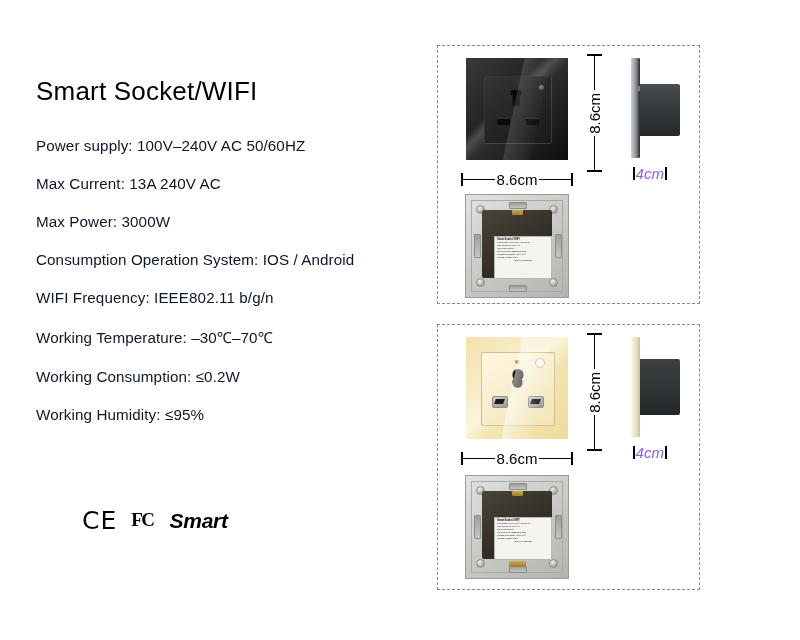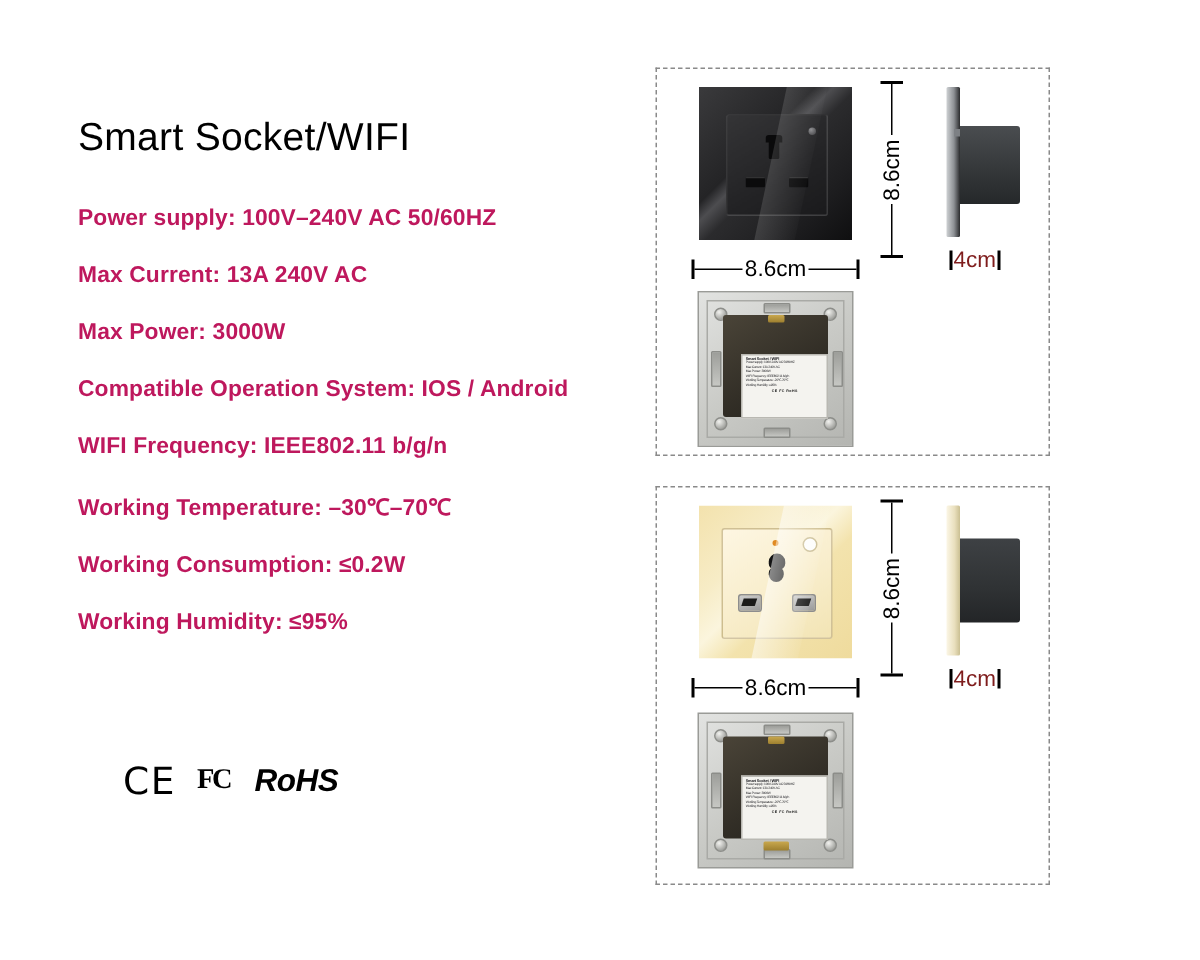--- a/index.html
+++ b/index.html
@@ -12,36 +12,36 @@
     height: 640px;
     position: relative;
     overflow: hidden;
     font-family: "Liberation Sans", sans-serif;
     color: #1a1a1a;
   }
 
   
   #spec-column {
     position: absolute;
-    left: 52px;
+    left: 36px;
     top: 76px;
     width: 400px;
   }
   #product-title {
     font-size: 26px;
     font-weight: 400;
     letter-spacing: 0.2px;
     color: #000;
     margin: 0 0 30px 0;
     white-space: nowrap;
   }
   .spec-line {
     font-size: 15.2px;
-    font-weight: 700;
-    color: #be185d;
+    font-weight: 400;
+    color: #0f172a;
     margin-bottom: 21px;
     white-space: nowrap;
     letter-spacing: 0.1px;
   }
 
   
   #cert-row {
     position: absolute;
     left: 82px;
     top: 506px;
@@ -263,21 +263,22 @@
   .dim-depth .cap {
     width: 1.6px;
     height: 13px;
     background: #000;
     flex: none;
   }
   .dim-depth .txt {
     font-size: 15px;
     padding: 0 1px;
     white-space: nowrap;
-    color: #7f1d1d;
+    color: #8b5cf6;
+    font-style: italic;
   }
 
   
   .dim-height {
     position: absolute;
     display: flex;
     flex-direction: column;
     align-items: center;
     height: 118px;
   }
@@ -418,34 +419,34 @@
 </style>
 </head>
 <body>
 
 <div id="spec-column">
   <h1 id="product-title">Smart Socket/WIFI</h1>
 
   <div class="spec-line">Power supply: 100V–240V AC 50/60HZ</div>
   <div class="spec-line">Max Current: 13A 240V AC</div>
   <div class="spec-line">Max Power: 3000W</div>
-  <div class="spec-line">Compatible Operation System: IOS / Android</div>
+  <div class="spec-line">Consumption Operation System: IOS / Android</div>
   <div class="spec-line">WIFI Frequency: IEEE802.11 b/g/n</div>
   <div class="spec-line">Working Temperature: –30℃–70℃</div>
   <div class="spec-line">Working Consumption: ≤0.2W</div>
   <div class="spec-line">Working Humidity: ≤95%</div>
 </div>
 
 <div id="cert-row">
   <span class="ce-mark">
     <span>C</span>
       <span>E</span>
   </span>
   <span class="fcc-mark">FC</span>
-  <span class="rohs-mark">RoHS</span>
+  <span class="rohs-mark">Smart</span>
 </div>
 
 <div class="variant-panel" id="panel-black">
   <div class="panel-inner">
 
     <div class="face-tile">
       <div class="plate-black">
         <div class="insert-black">
           <span class="led-dot-dark"></span>
           <span class="pin-uk-top"></span>

